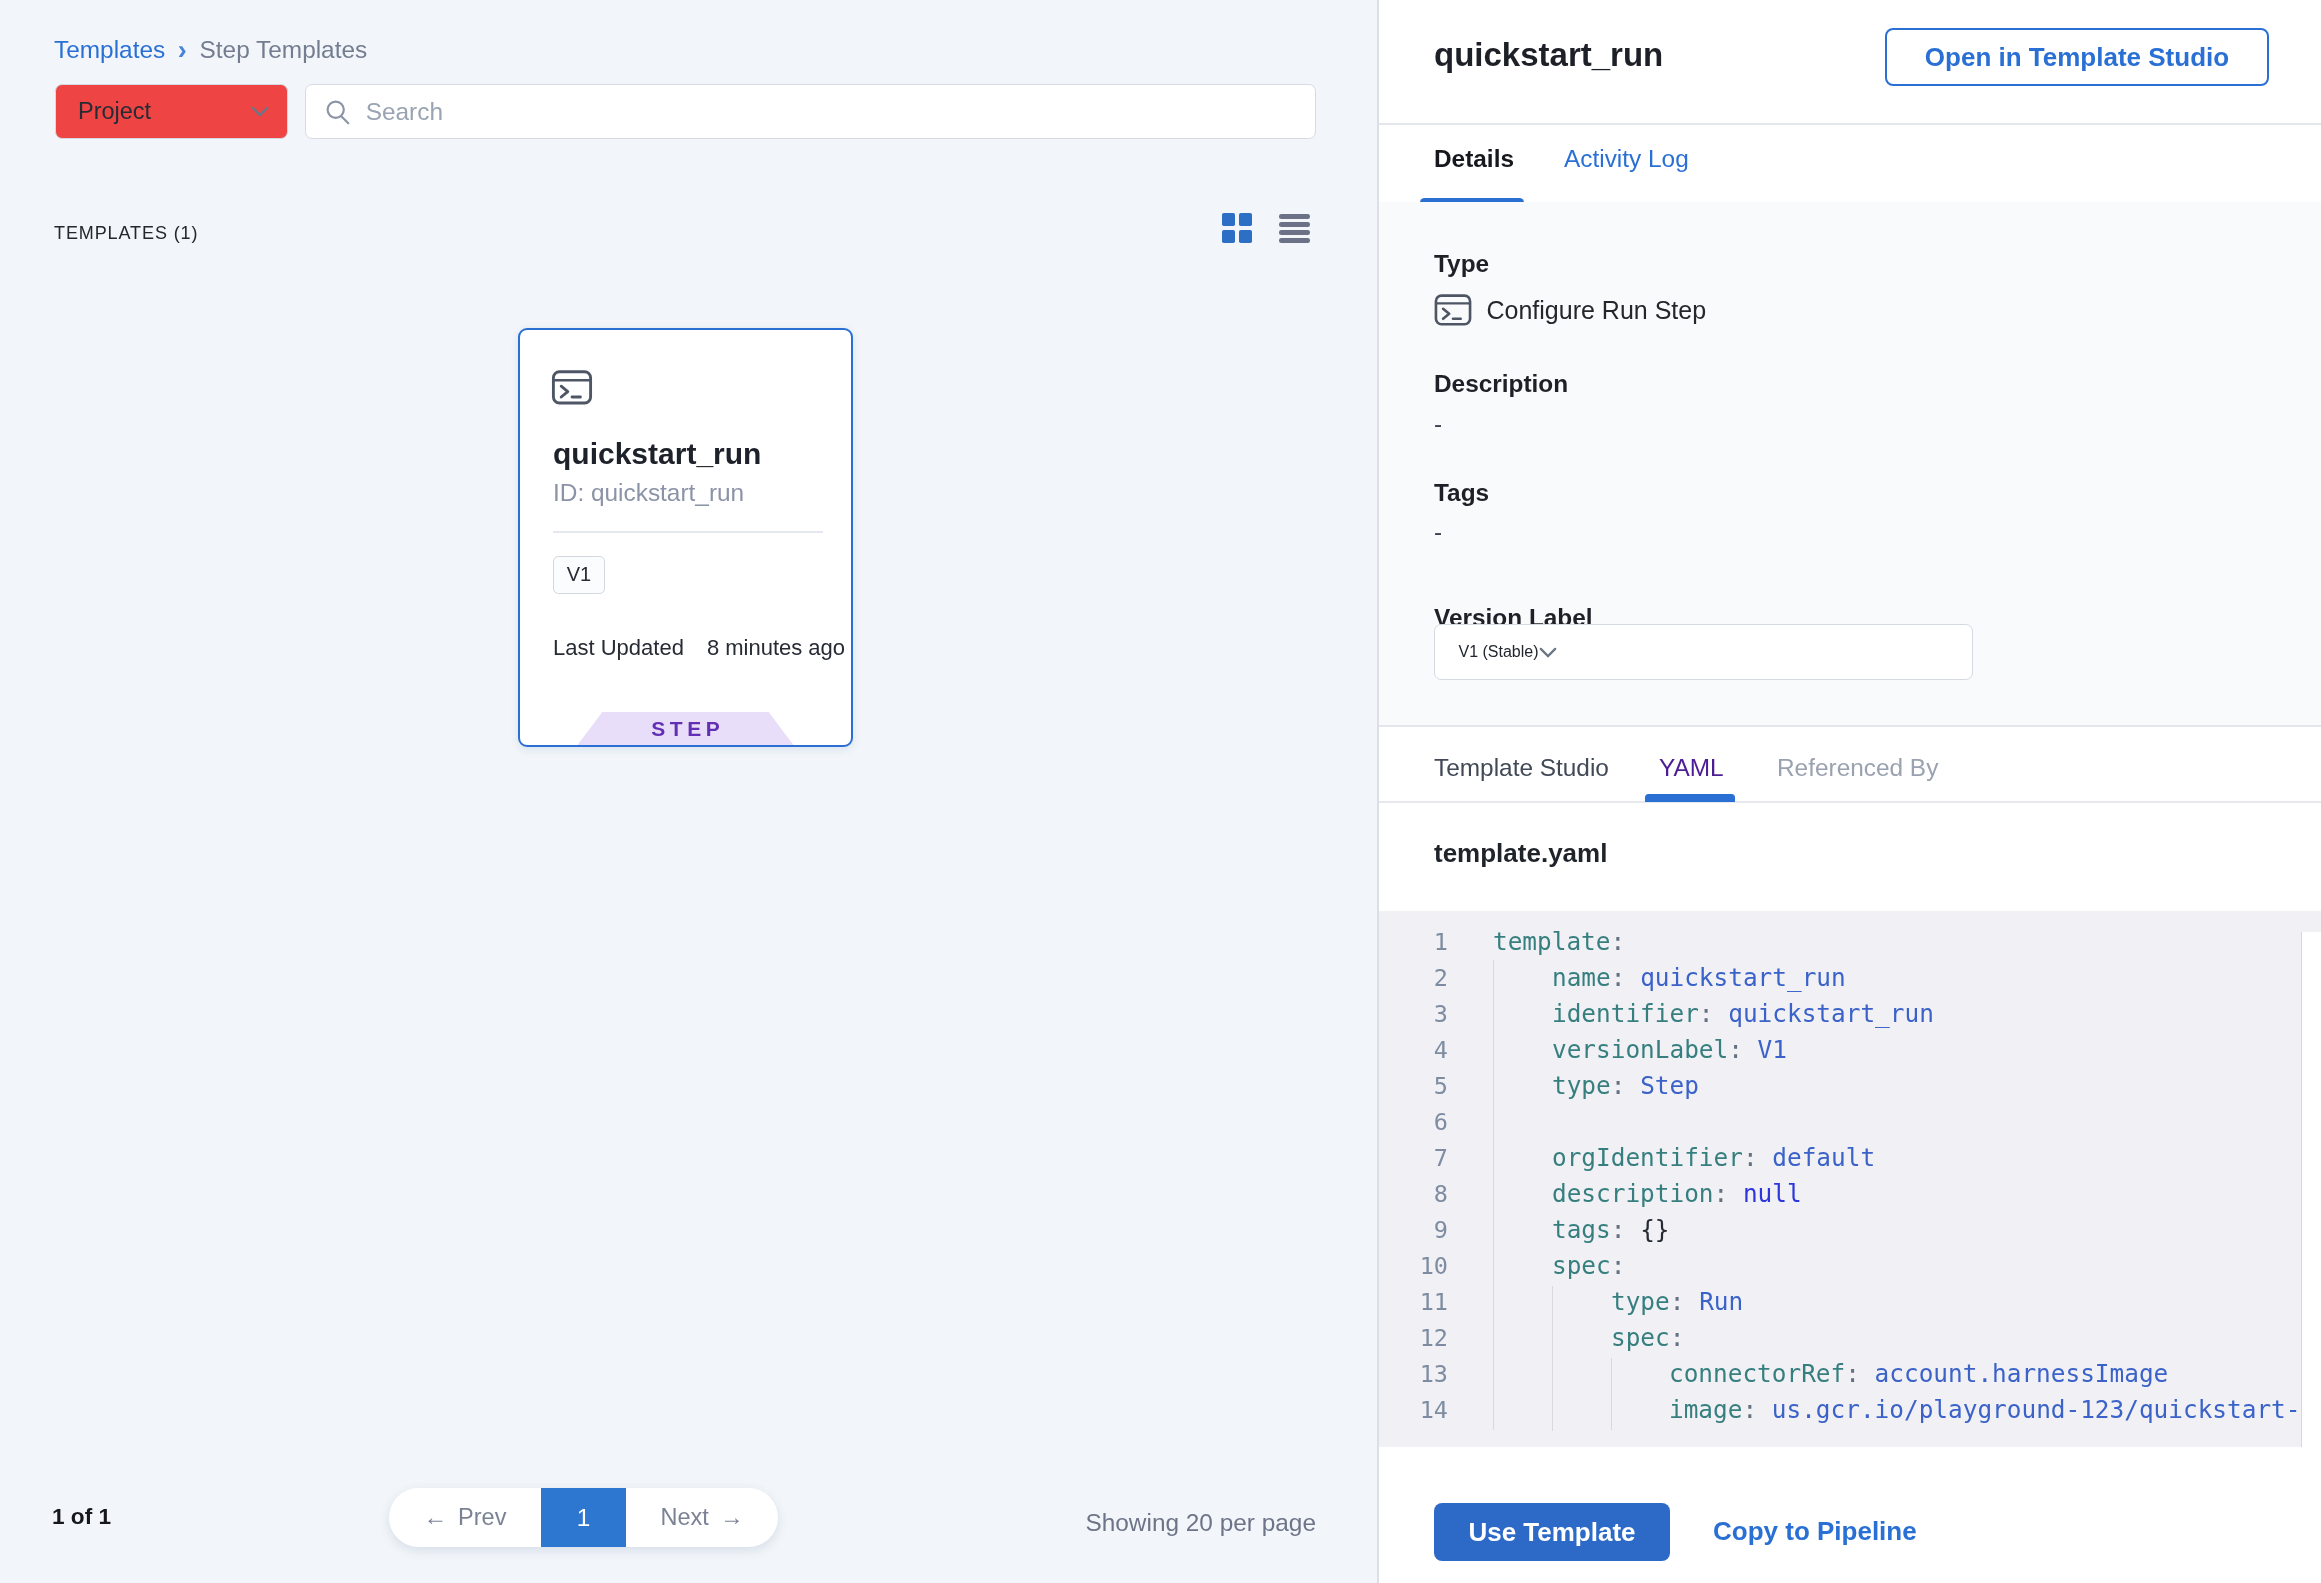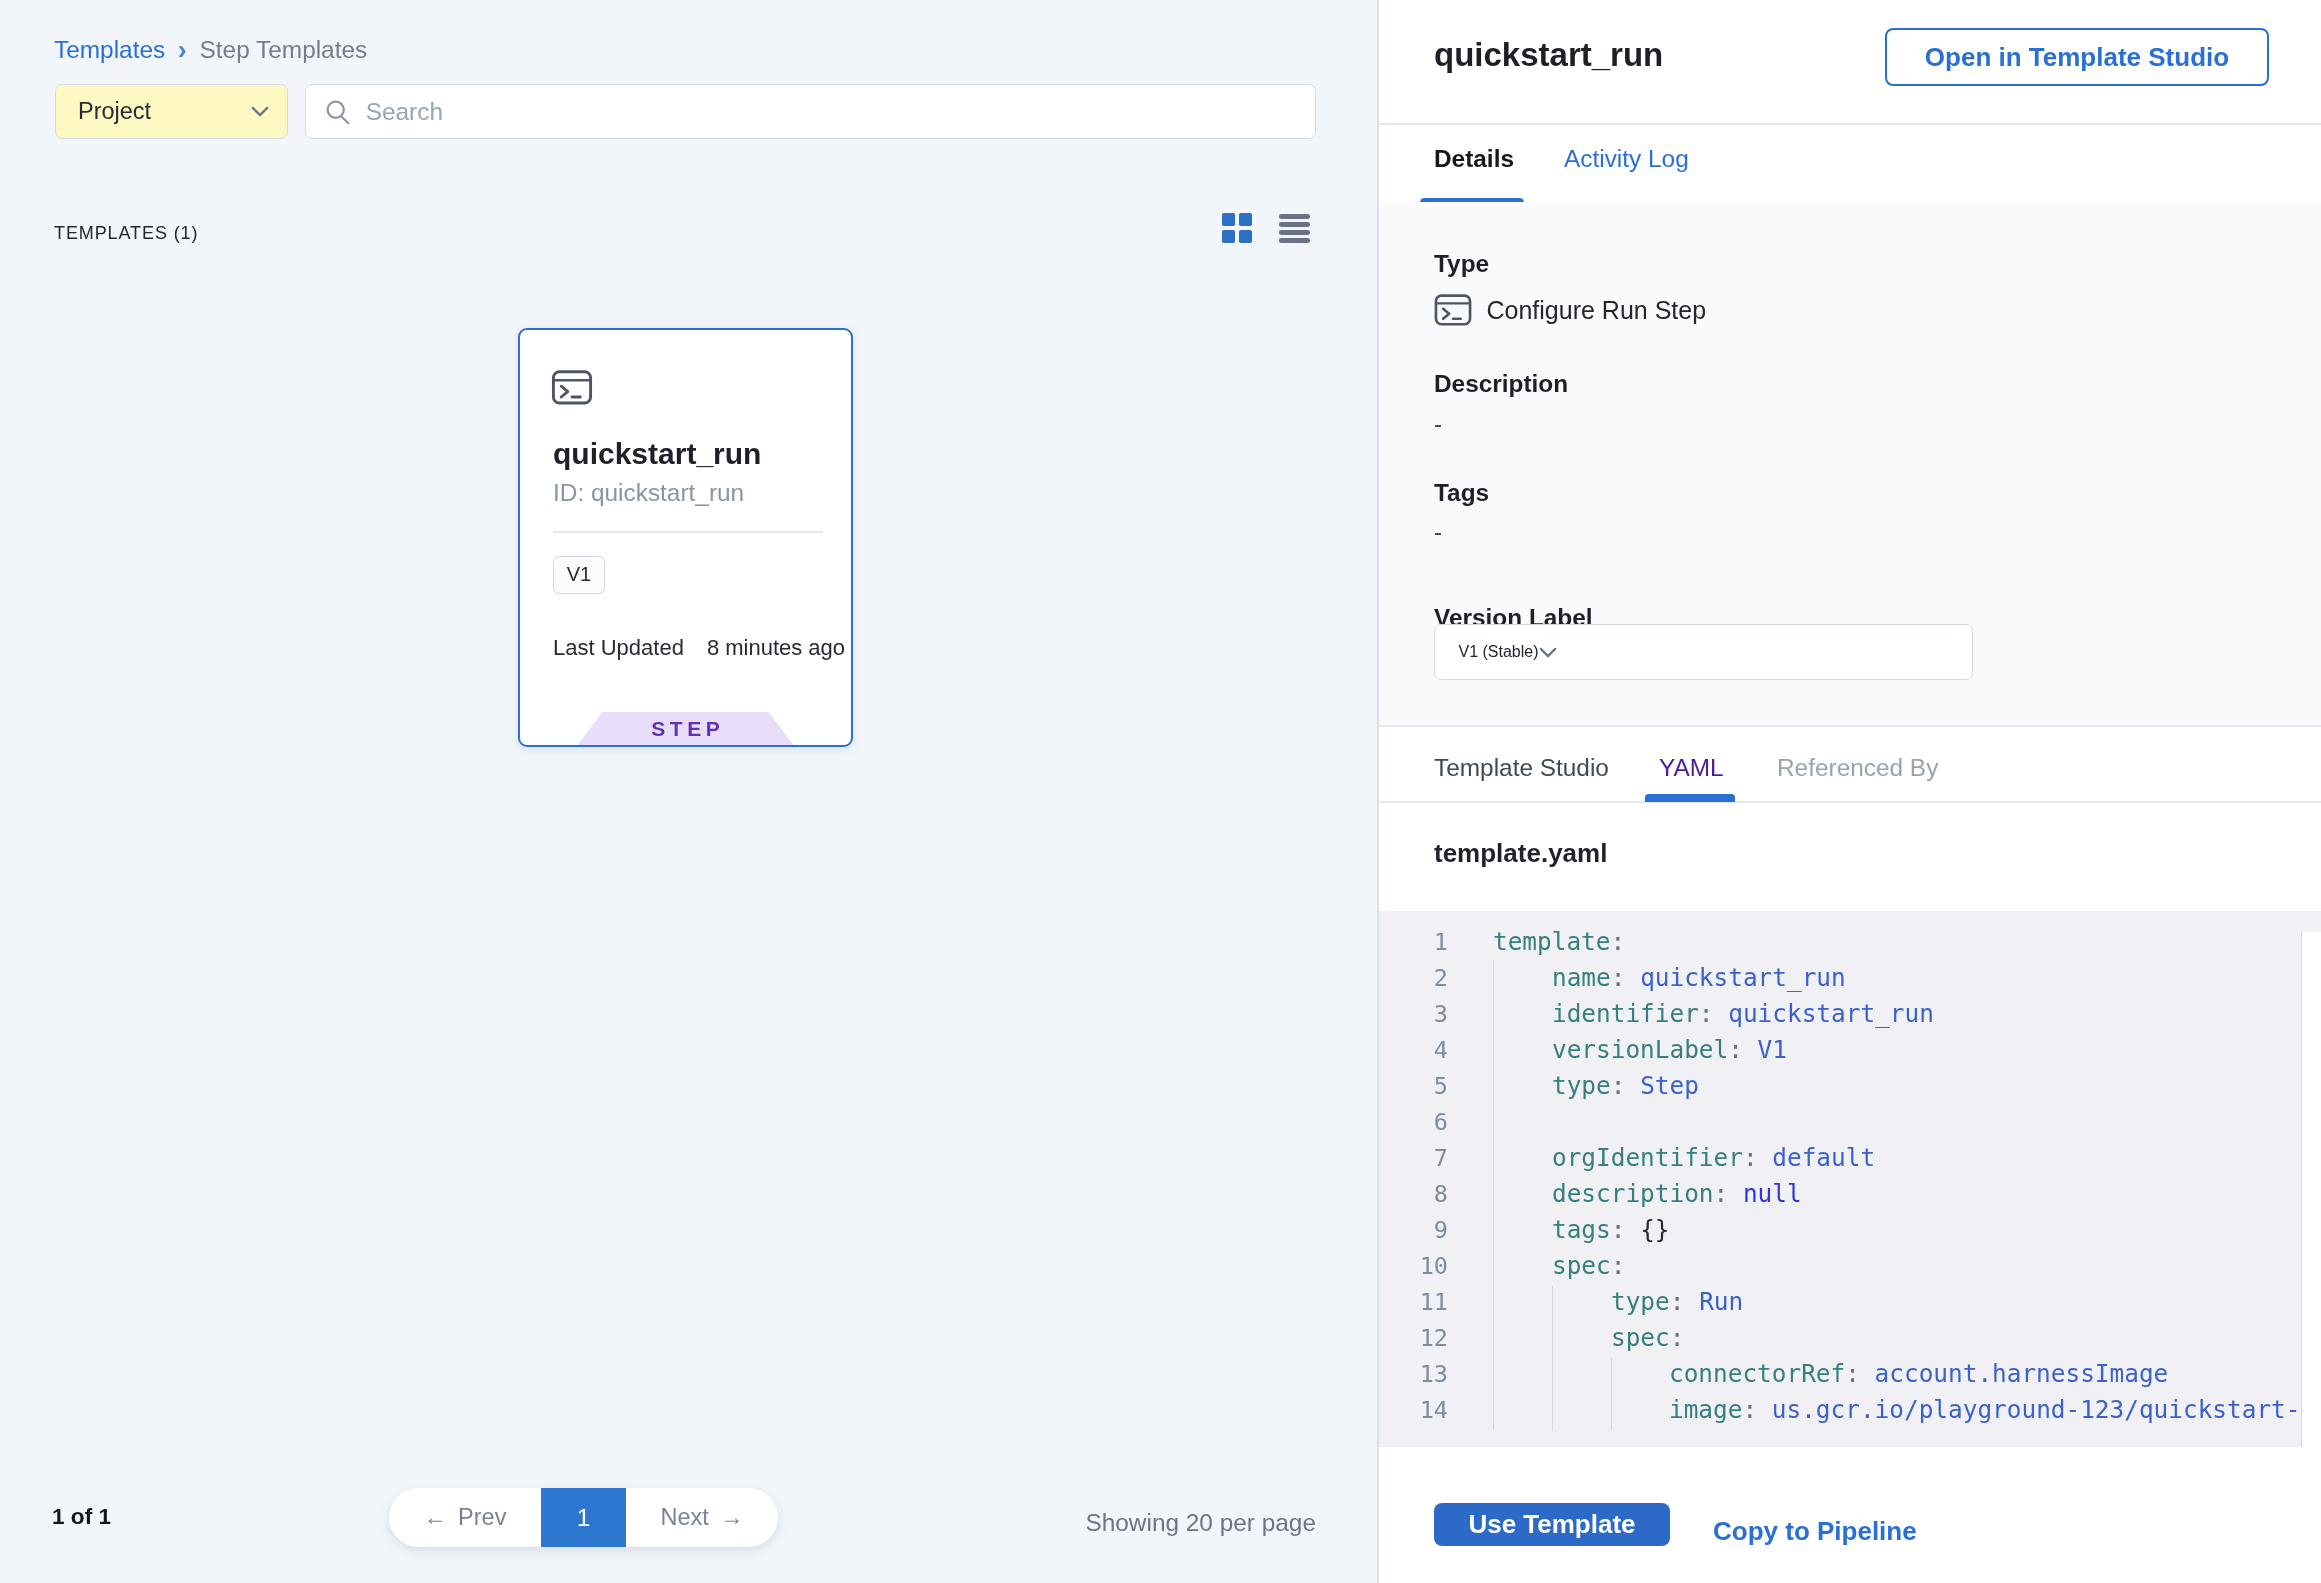--- a/index.html
+++ b/index.html
@@ -10,21 +10,21 @@
 
   
   .left-panel{position:absolute;left:0;top:0;width:1377px;height:1583px;background:var(--c-left_bg,#f2f6fa);}
   .v-divider{position:absolute;left:1377px;top:0;width:1.8px;height:1583px;background:#dcdfe6;}
 
   .breadcrumb{left:54px;top:36px;display:flex;align-items:center;gap:12.7px;font-size:24.4px;}
   .bc-link{color:var(--c-accent,#2a70d4);cursor:pointer;}
   .bc-sep{color:var(--c-accent,#2a70d4);font-size:27px;font-weight:700;line-height:24.4px;opacity:.85;}
   .bc-current{color:#747d90;}
 
-  .scope-select{left:55px;top:84px;width:233px;height:55px;background:#fef9c3;border:1.4px solid var(--c-border,#d7dae2);
+  .scope-select{left:55px;top:84px;width:233px;height:55px;background:#ef4444;border:1.4px solid var(--c-border,#d7dae2);
     border-radius:7.2px;display:flex;align-items:center;justify-content:space-between;padding:0 18px 0 22px;
     font-size:23.5px;color:#272b33;box-sizing:border-box;cursor:pointer;}
   .search-box{left:305px;top:84px;width:1011px;height:55px;background:#fff;border:1.4px solid var(--c-border,#d7dae2);
     border-radius:7.2px;display:flex;align-items:center;padding-left:18px;gap:12.7px;box-sizing:border-box;}
   .search-box input{flex:1;border:none;outline:none;background:transparent;font-size:24.4px;color:#22262e;
     font-family:"Liberation Sans","DejaVu Sans",sans-serif;}
   .search-box input::placeholder{color:#9aa3b2;}
 
   .list-header{left:54px;top:223px;font-size:18px;font-weight:400;letter-spacing:0.9px;color:#23272e;}
 
@@ -93,21 +93,21 @@
   .code-text{margin-left:45px;white-space:pre;}
   .tok-key{color:var(--c-code_key,#377f7f);}
   .tok-punc{color:var(--c-code_punc,#64707f);}
   .tok-str{color:var(--c-code_str,#3a62c8);}
   .tok-null{color:var(--c-code_null,#2d35dd);}
   .tok-obj{color:var(--c-code_obj,#252a33);}
   .guide{position:absolute;width:0;border-left:1.4px solid #d6d9e0;z-index:0;}
   .code-scrollbar{position:absolute;right:0;top:21px;bottom:0;width:20px;background:#fff;
     border-left:1.4px solid #d5d8de;z-index:5;}
 
-  .use-btn{left:55px;top:1503px;width:236px;height:43px;background:var(--c-button_blue,#2d6ac8);border-radius:8.1px;
+  .use-btn{left:55px;top:1503px;width:236px;height:58px;background:var(--c-button_blue,#2d6ac8);border-radius:8.1px;
     color:#fff;font-size:26px;font-weight:700;display:flex;align-items:center;justify-content:center;cursor:pointer;}
   .copy-link{left:334px;top:1516px;font-size:26px;font-weight:700;color:var(--c-accent,#2a70d4);cursor:pointer;}
 </style>
 </head>
 <body>
 
 <div class="left-panel">
 
   <div class="abs breadcrumb">
     <span class="bc-link">Templates</span>

